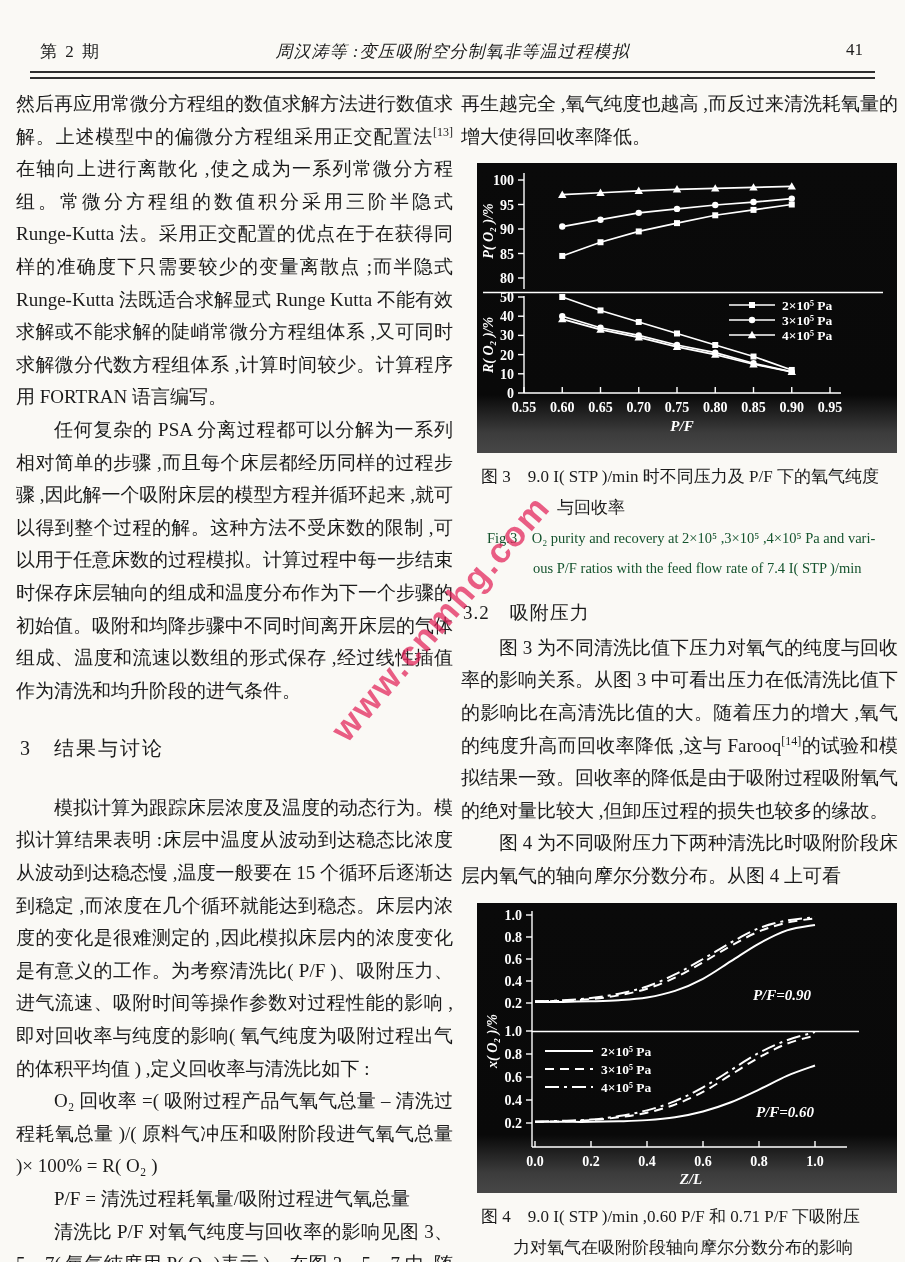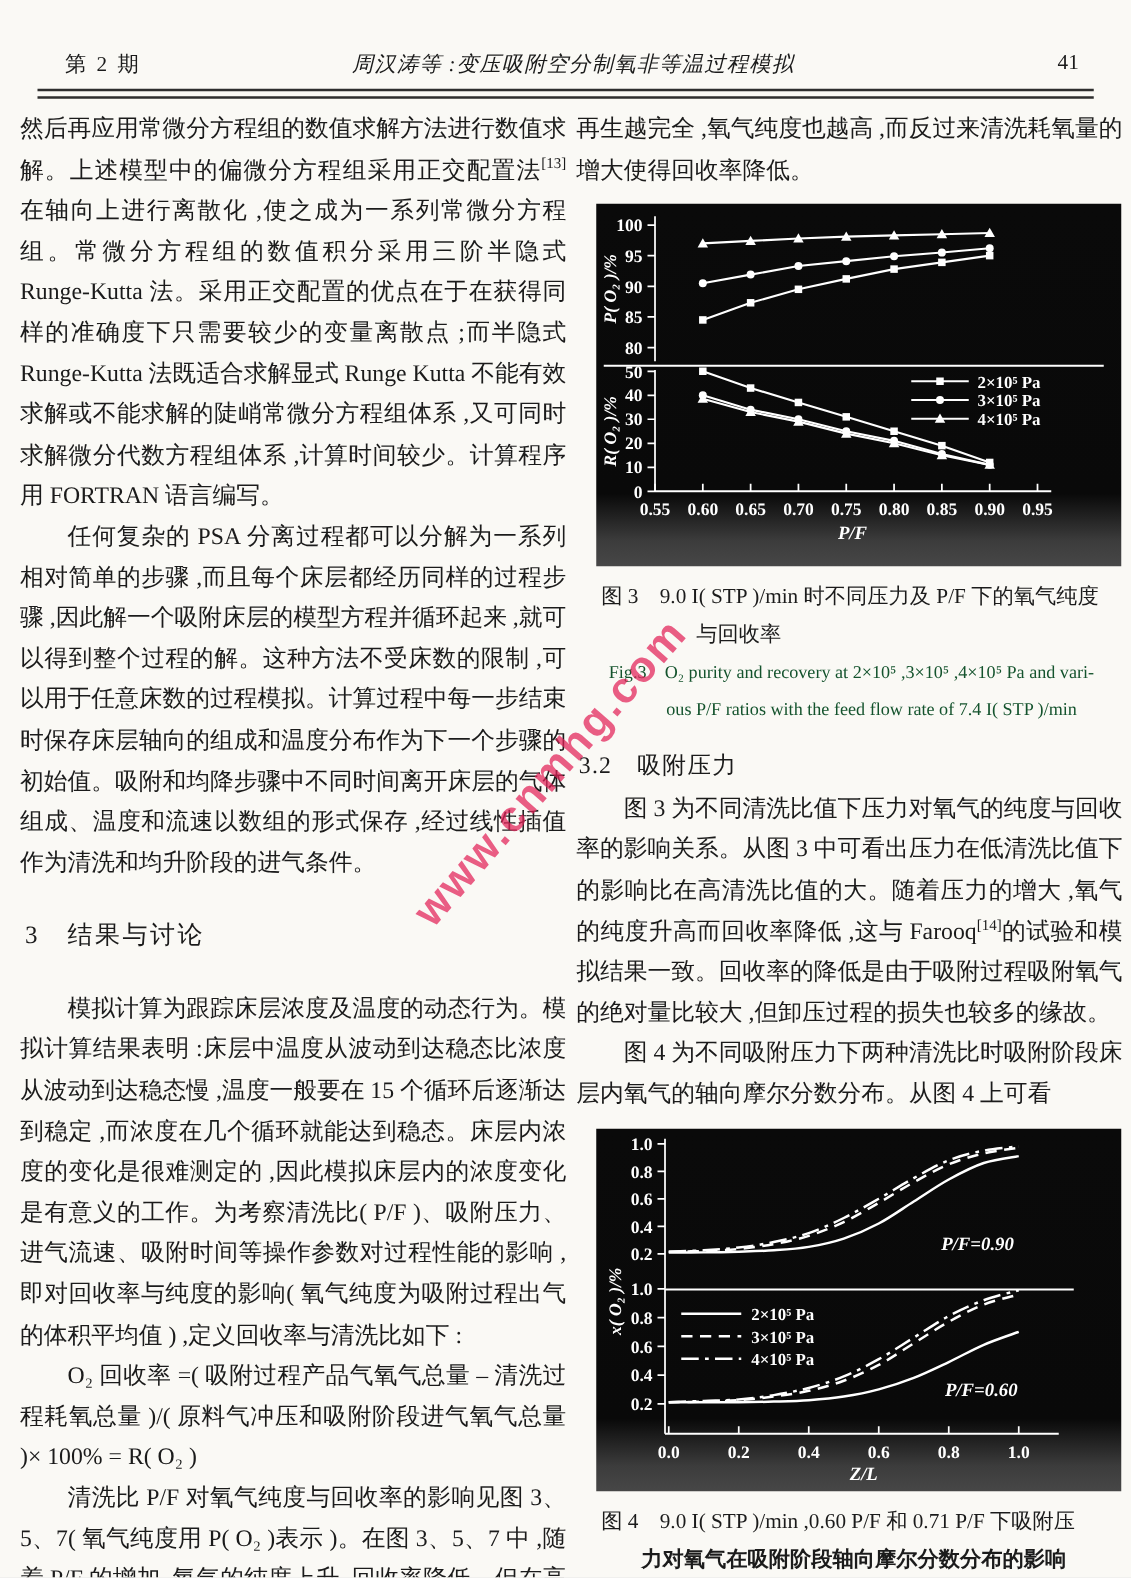--- a/index.html
+++ b/index.html
@@ -1,19 +1,19 @@
 <!DOCTYPE html>
 <html><head>
 <meta charset="utf-8">
 <style>
   html,body{margin:0;padding:0;background:#e8e8e8;}
   .page{position:relative;width:905px;height:1262px;margin:0 auto;background:#faf9f5;
         overflow:hidden;font-family:"Liberation Serif","DejaVu Serif",serif;color:#1b1b1b;}
   
-  .hdr{position:absolute;top:40px;left:34px;right:34px;height:24px;font-size:17px;margin-left:12px;}
+  .hdr{position:absolute;top:40px;left:34px;right:34px;height:24px;font-size:17px;}
   .hdr-issue{position:absolute;left:6px;top:0;letter-spacing:2px;}
   .hdr-title{position:absolute;left:0;right:0;top:0;text-align:center;letter-spacing:1px;font-style:italic;}
   .hdr-page{position:absolute;right:8px;top:0;}
   .hdr-rule{position:absolute;top:71px;left:30px;right:30px;height:4px;
             border-top:2px solid #2e2e2e;border-bottom:2px solid #2e2e2e;}
   
   .cols{position:absolute;top:88px;left:16px;width:882px;display:flex;gap:8px;}
   .col{width:437px;font-size:19px;line-height:32.6px;text-align:justify;}
   .col p{margin:0;}
   .ind{text-indent:2em;}
@@ -22,21 +22,21 @@
   h3.sec{font-size:19px;font-weight:normal;margin:2px 0 2px 2px;letter-spacing:1px;}
   
   .fig{width:420px;height:290px;margin:10px 0 8px 16px;
        background:linear-gradient(180deg,#0a0a0a 0%,#090909 80%,#3c3c3c 93%,#474747 100%);}
   .fig svg{display:block;font-family:"Liberation Serif","DejaVu Serif",serif;}
   
   .cap{margin:4px 0 0 0;}
   .cap div{white-space:nowrap;}
   .cap-zh{font-size:17px;line-height:31px;}
   .cap-en{font-size:14.5px;line-height:30px;color:#14532d;}
-  .pl20{padding-left:20px;} .pl24{padding-left:26px;} .pl52{padding-left:52px;font-weight:bold;}
+  .pl20{padding-left:20px;} .pl24{padding-left:26px;} .pl52{padding-left:52px;}
   .pl70{padding-left:72px;} .pl96{padding-left:96px;}
   
   .wm{position:absolute;left:338px;top:716px;transform:rotate(-49deg);transform-origin:0 50%;
       font-family:"Liberation Sans","DejaVu Sans",sans-serif;
       font-size:35px;font-weight:bold;letter-spacing:2px;color:rgba(226,32,88,0.72);
       pointer-events:none;z-index:5;}
 </style>
 </head>
 <body>
 
@@ -52,20 +52,21 @@
   <div class="wm">www.cnmhg.com</div>
 
   <div class="cols">
 
     <div class="col">
       <p><span>然后再应用常微分方程组的数值求解方法进行数值求解。上述模型中的偏微分方程组采用正交配置法</span><sup>[13]</sup><span>在轴向上进行离散化 ,使之成为一系列常微分方程组。常微分方程组的数值积分采用三阶半隐式 Runge-Kutta 法。采用正交配置的优点在于在获得同样的准确度下只需要较少的变量离散点 ;而半隐式 Runge-Kutta 法既适合求解显式 Runge Kutta 不能有效求解或不能求解的陡峭常微分方程组体系 ,又可同时求解微分代数方程组体系 ,计算时间较少。计算程序用 FORTRAN 语言编写。</span></p>
       <p class="ind">任何复杂的 PSA 分离过程都可以分解为一系列相对简单的步骤 ,而且每个床层都经历同样的过程步骤 ,因此解一个吸附床层的模型方程并循环起来 ,就可以得到整个过程的解。这种方法不受床数的限制 ,可以用于任意床数的过程模拟。计算过程中每一步结束时保存床层轴向的组成和温度分布作为下一个步骤的初始值。吸附和均降步骤中不同时间离开床层的气体组成、温度和流速以数组的形式保存 ,经过线性插值作为清洗和均升阶段的进气条件。</p>
       <h2 class="sec">3　结果与讨论</h2>
       <p class="ind">模拟计算为跟踪床层浓度及温度的动态行为。模拟计算结果表明 :床层中温度从波动到达稳态比浓度从波动到达稳态慢 ,温度一般要在 15 个循环后逐渐达到稳定 ,而浓度在几个循环就能达到稳态。床层内浓度的变化是很难测定的 ,因此模拟床层内的浓度变化是有意义的工作。为考察清洗比( P/F )、吸附压力、进气流速、吸附时间等操作参数对过程性能的影响 ,即对回收率与纯度的影响( 氧气纯度为吸附过程出气的体积平均值 ) ,定义回收率与清洗比如下 :</p>
       <p class="ind">O₂ 回收率 =( 吸附过程产品气氧气总量 – 清洗过程耗氧总量 )/( 原料气冲压和吸附阶段进气氧气总量 )× 100% = R( O₂ )</p>
+      <p class="ind">P/F = 清洗过程耗氧量/吸附过程进气氧总量</p>
       <p class="ind">清洗比 P/F 对氧气纯度与回收率的影响见图 3、5、7( 氧气纯度用 P( O₂ )表示 )。在图 3、5、7 中 ,随着 P/F 的增加 ,氧气的纯度上升 ,回收率降低。但在高清洗比下 ,纯度的变化趋缓 ,回收率基本上与</p>
     </div>
 
     <div class="col">
       <p>再生越完全 ,氧气纯度也越高 ,而反过来清洗耗氧量的增大使得回收率降低。</p>
 
       <div class="fig">
         <svg id="fig3-svg" width="420" height="290" viewBox="0 0 420 290">
             <line x1="47" y1="10" x2="47" y2="126" stroke="#fff" stroke-width="1.4"></line>
             <line x1="41" y1="115" x2="47" y2="115" stroke="#fff" stroke-width="1.4"></line>

